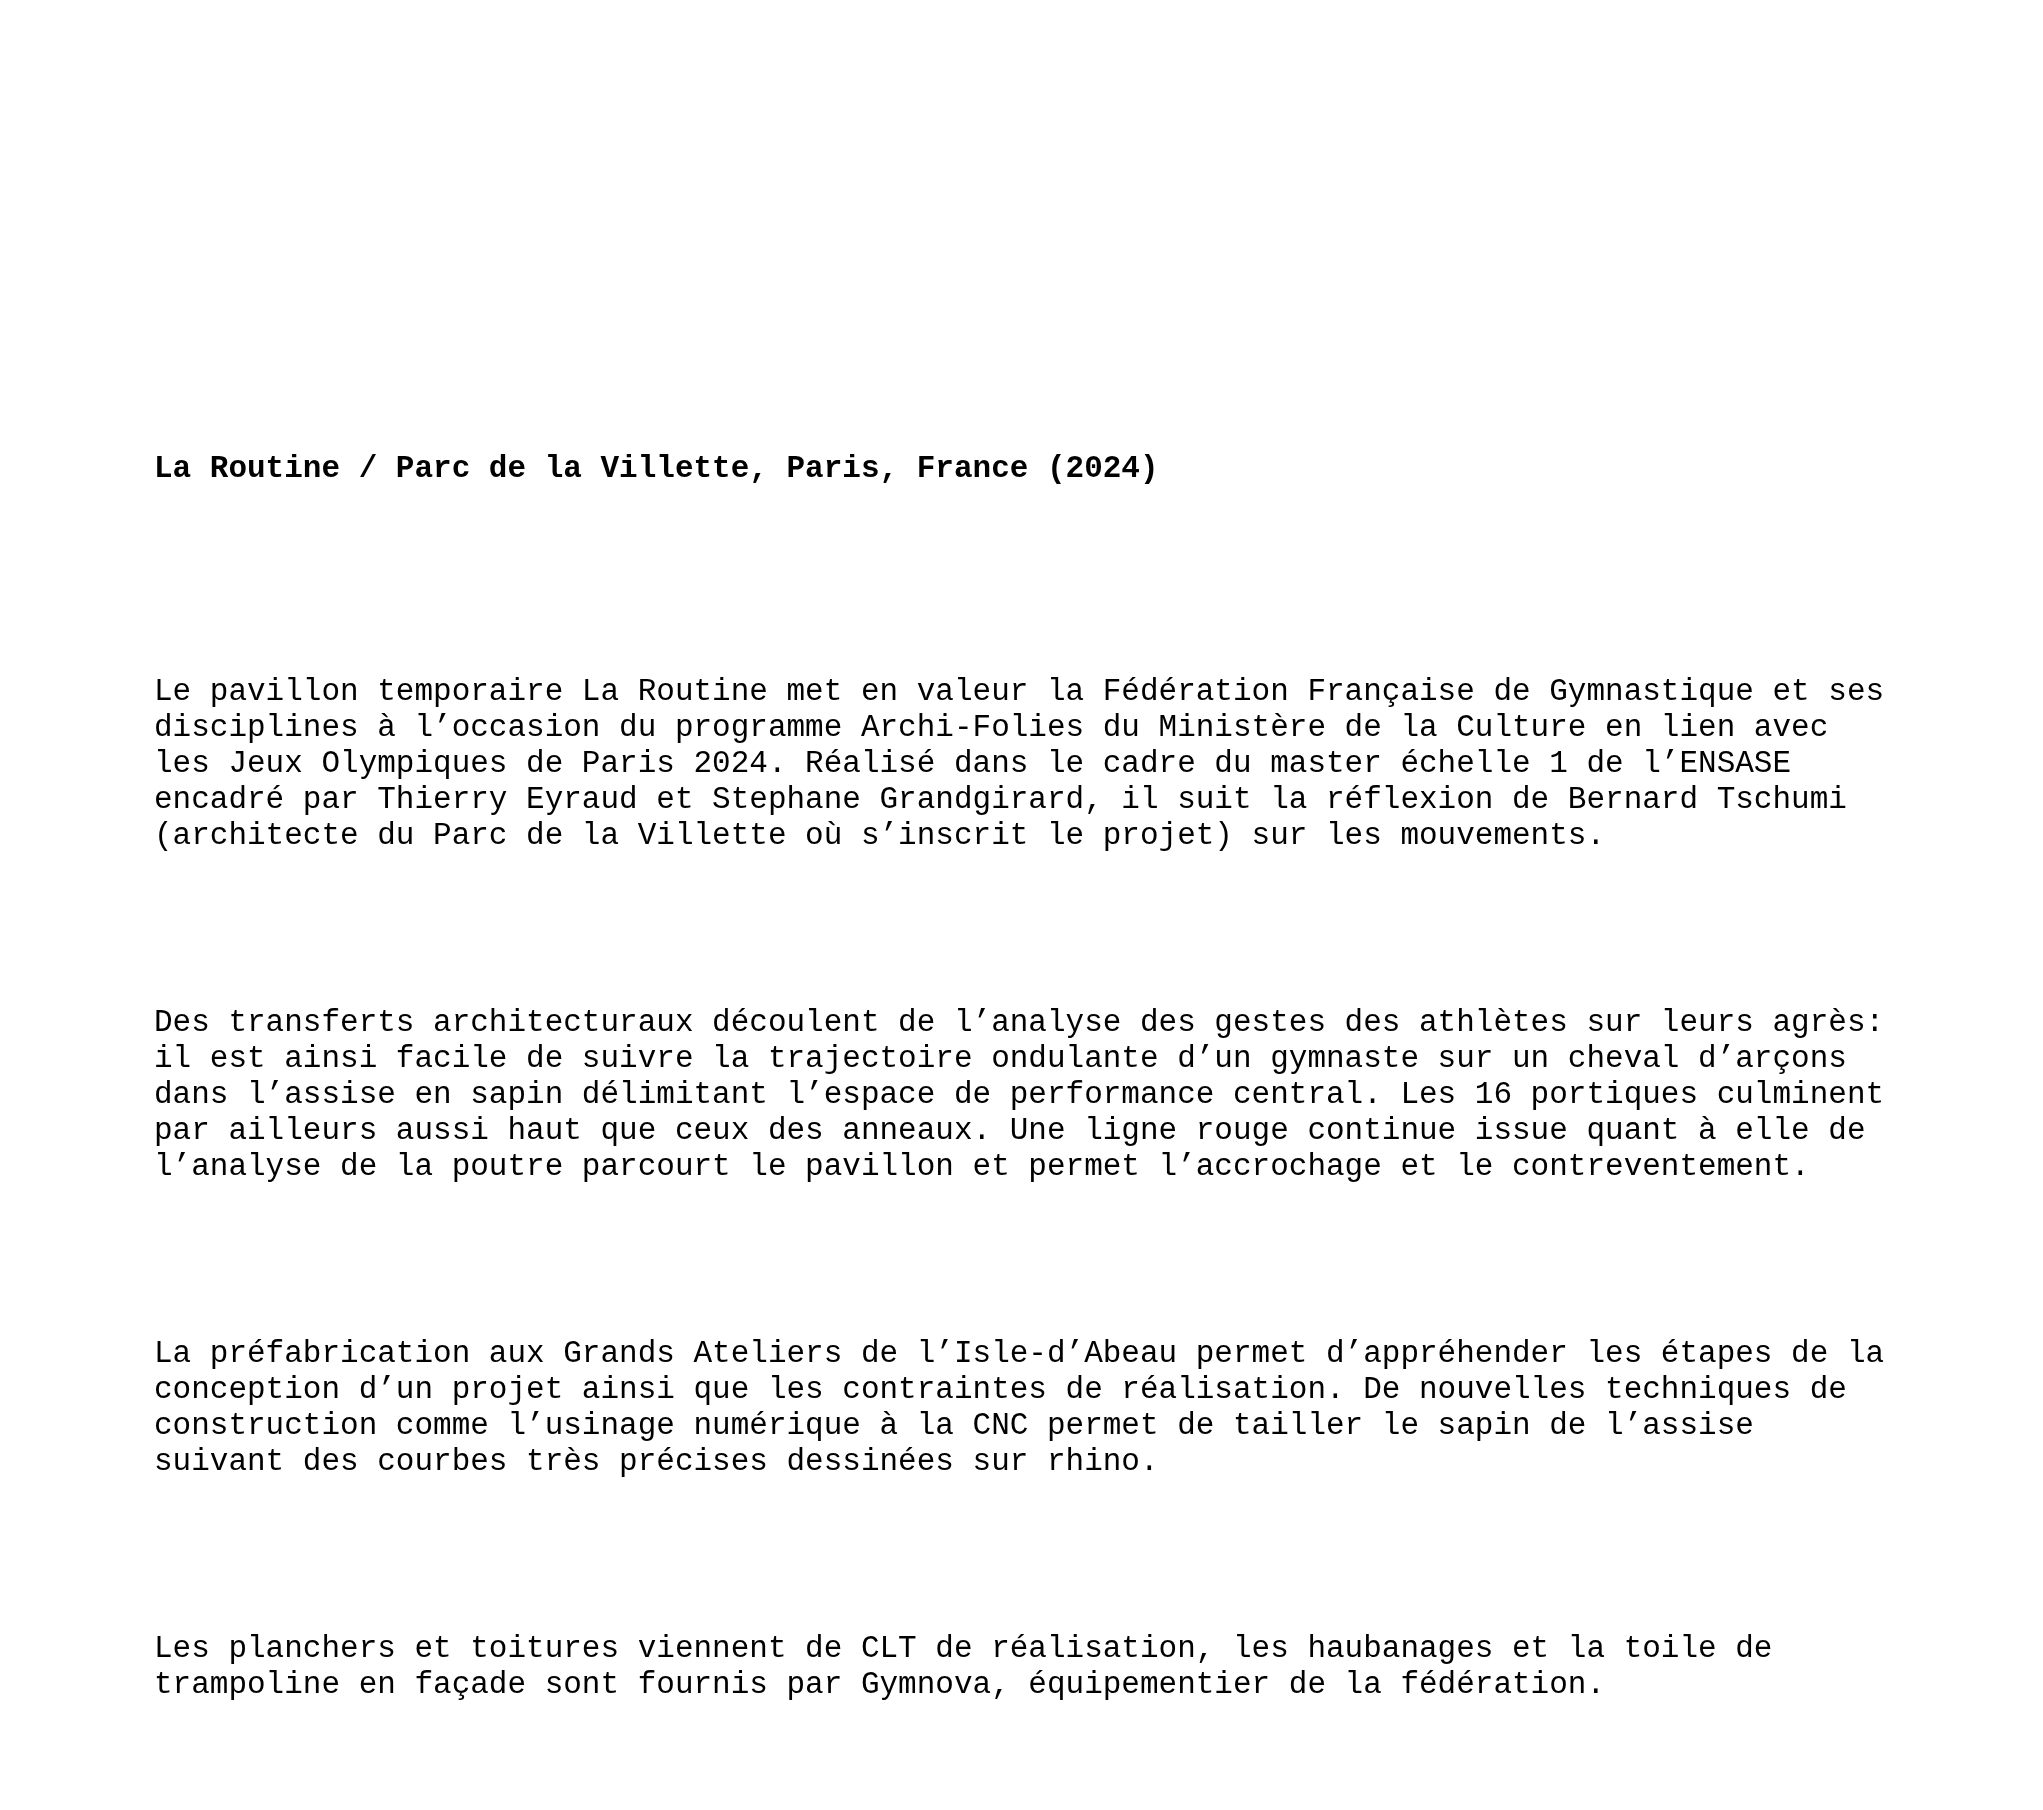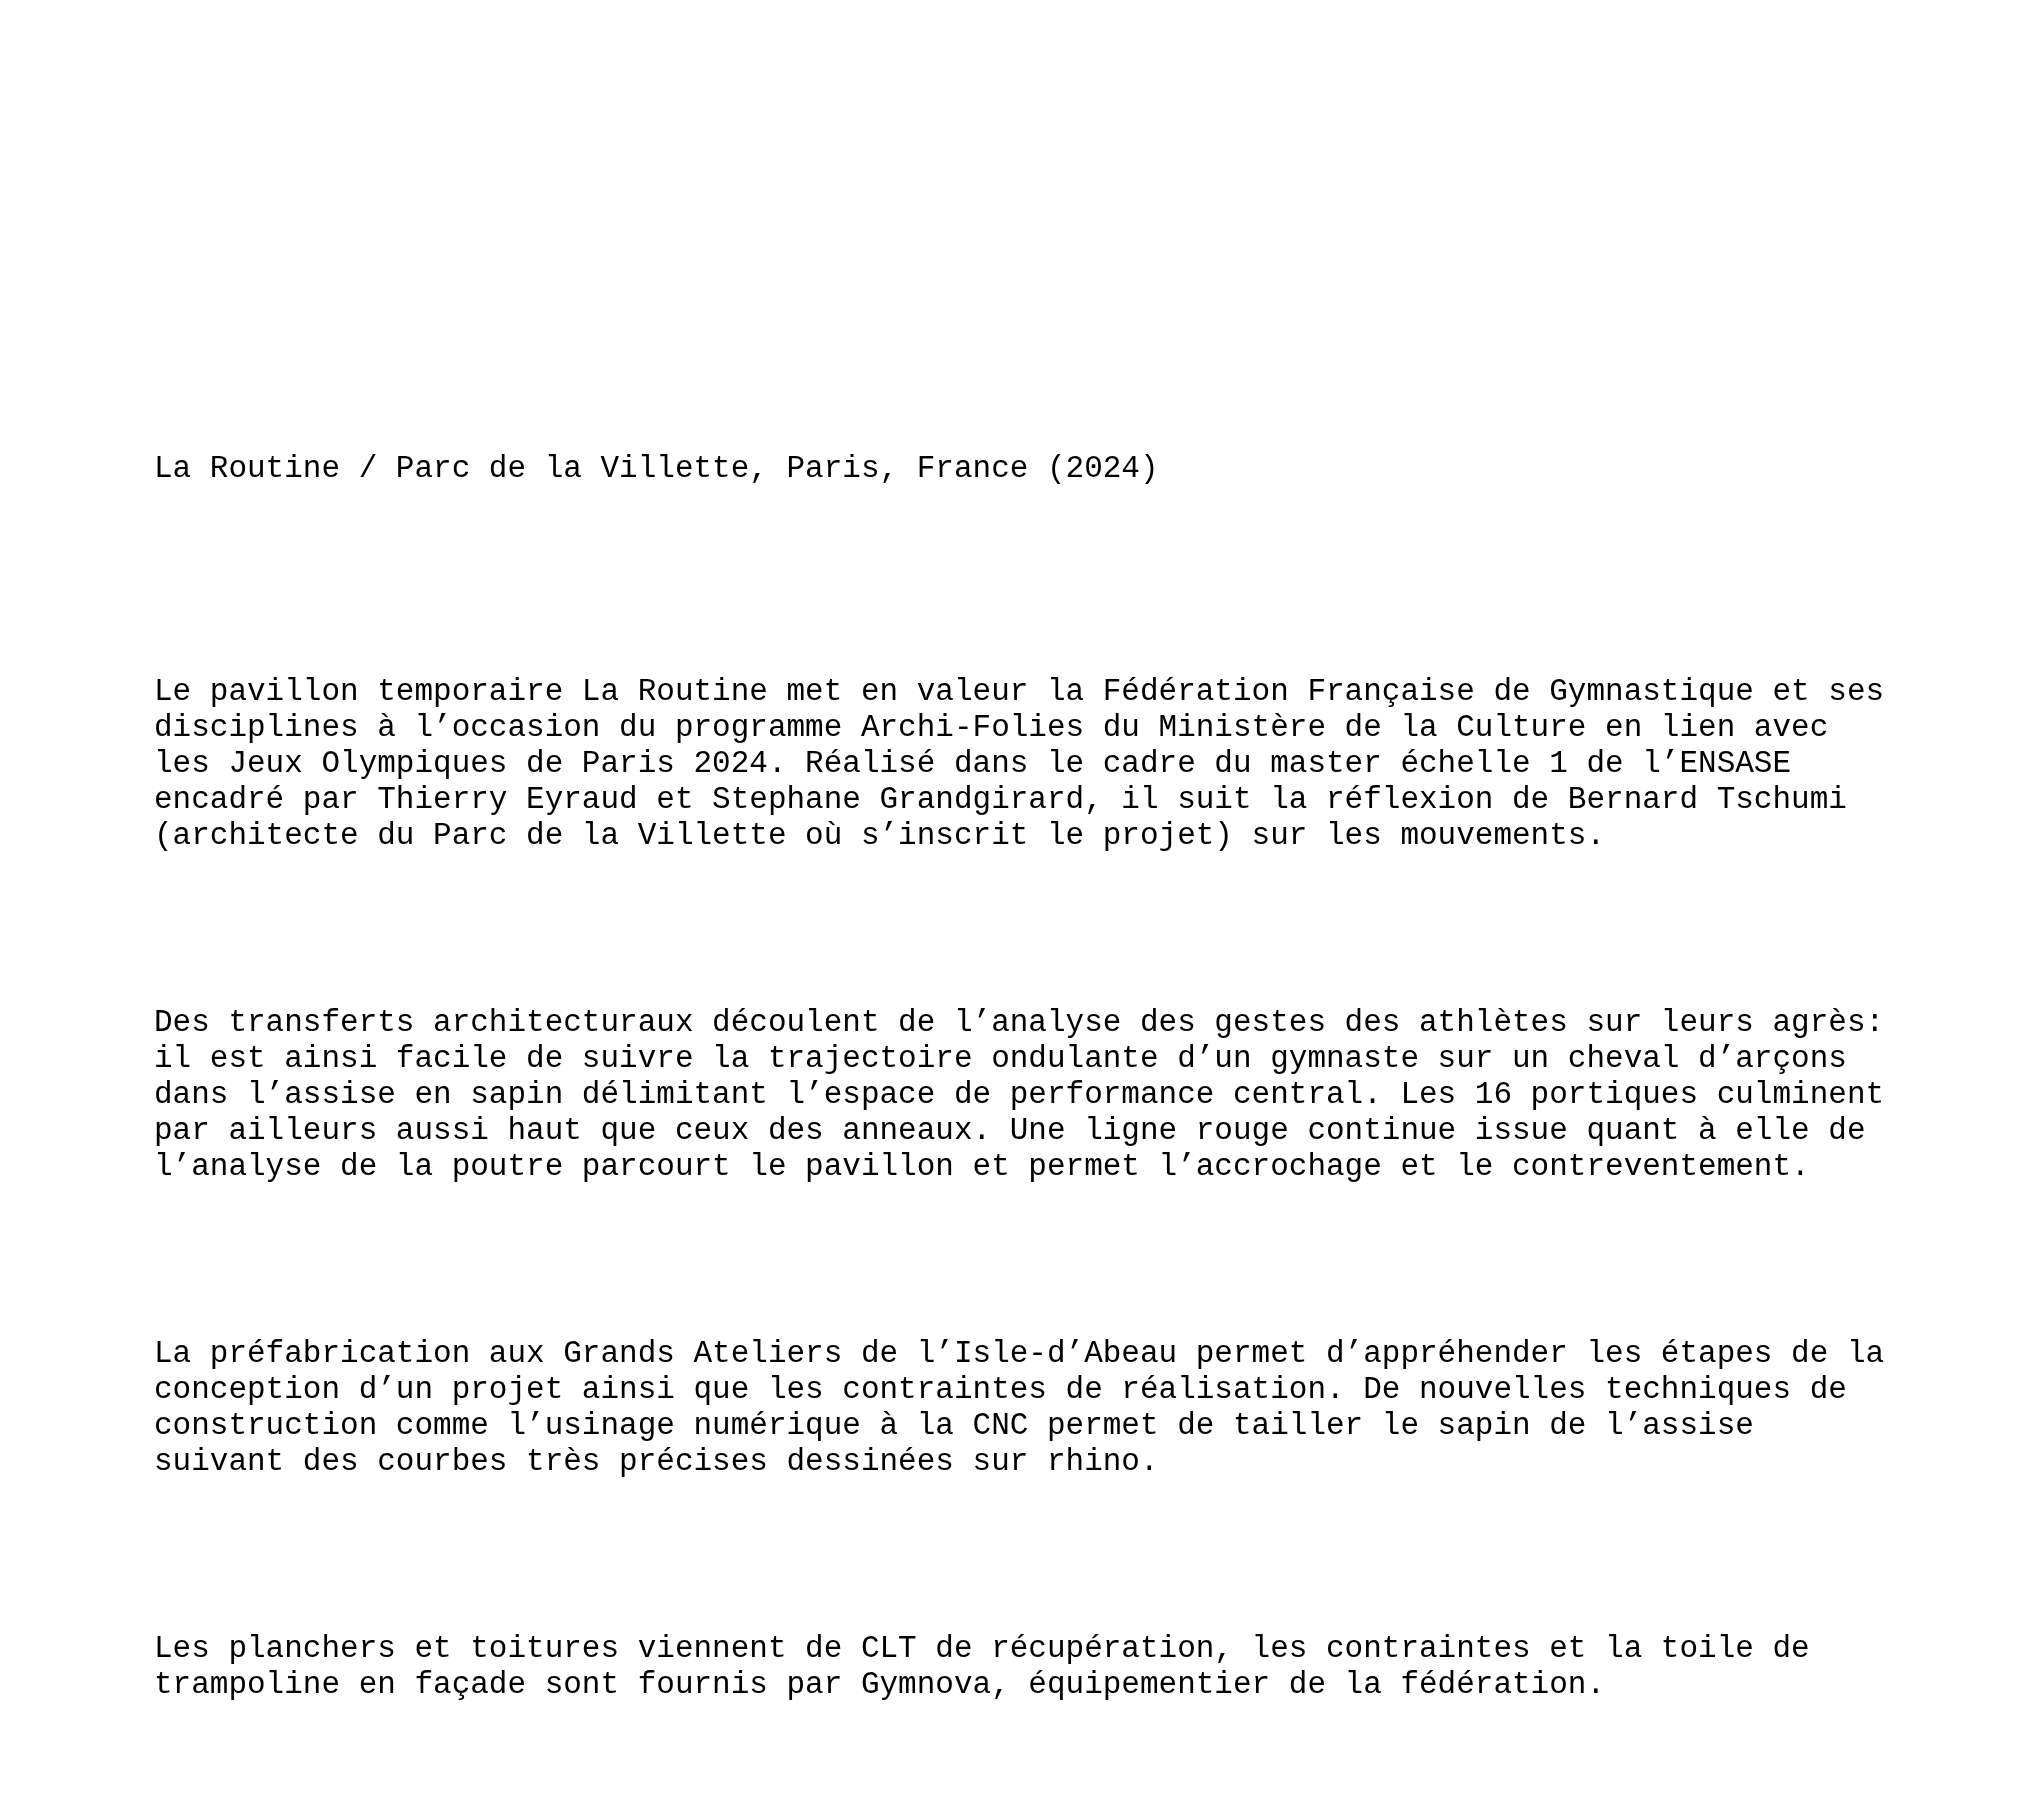--- a/index.html
+++ b/index.html
@@ -20,21 +20,21 @@
     top: 379px;
     color: #000000;
     font-size: 31px;
     line-height: 36px;
     white-space: pre;
     font-weight: 400;
   }
   .doc-title {
     margin: 0 0 72px 0; 
     font-size: inherit;
-    font-weight: 400;
+    font-weight: 700;
     white-space: pre;
   }
   .para {
     margin: 7px 0 36px 0; 
     white-space: pre;
   }
 </style>
 </head>
 <body>
 
@@ -51,20 +51,20 @@
 il est ainsi facile de suivre la trajectoire ondulante d’un gymnaste sur un cheval d’arçons
 dans l’assise en sapin délimitant l’espace de performance central. Les 16 portiques culminent
 par ailleurs aussi haut que ceux des anneaux. Une ligne rouge continue issue quant à elle de
 l’analyse de la poutre parcourt le pavillon et permet l’accrochage et le contreventement.</p>
 
   <p class="para">La préfabrication aux Grands Ateliers de l’Isle-d’Abeau permet d’appréhender les étapes de la
 conception d’un projet ainsi que les contraintes de réalisation. De nouvelles techniques de
 construction comme l’usinage numérique à la CNC permet de tailler le sapin de l’assise
 suivant des courbes très précises dessinées sur rhino.</p>
 
-  <p class="para">Les planchers et toitures viennent de CLT de récupération, les contraintes et la toile de
+  <p class="para">Les planchers et toitures viennent de CLT de réalisation, les haubanages et la toile de
 trampoline en façade sont fournis par Gymnova, équipementier de la fédération.</p>
 
   
 
   
 </main>
 
 
 </body></html>

